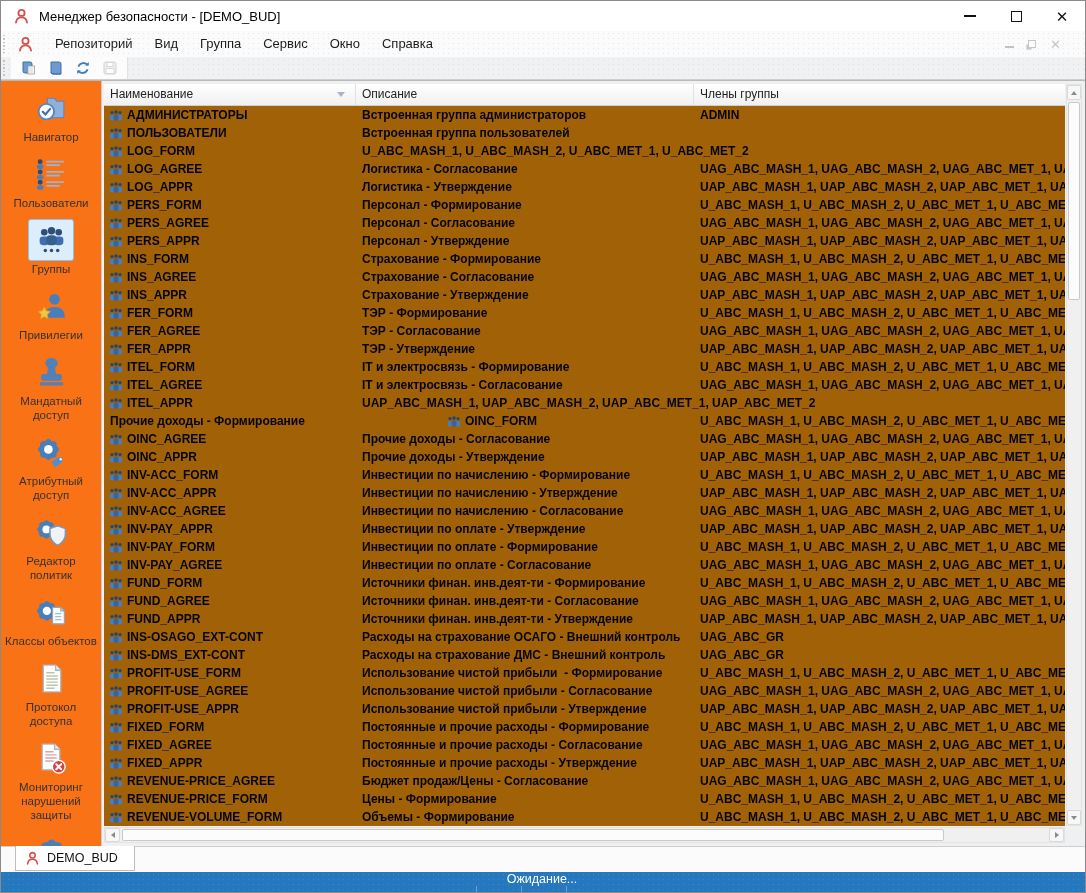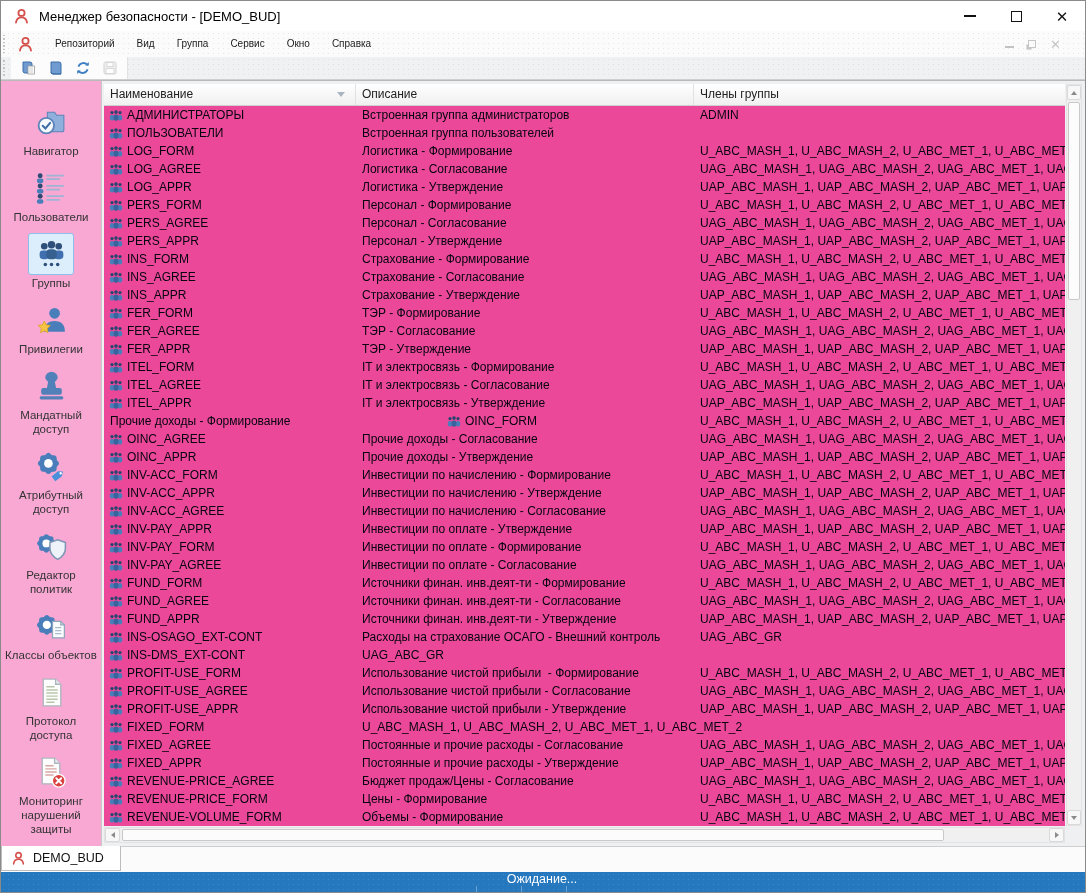--- a/index.html
+++ b/index.html
@@ -15,54 +15,54 @@
   .glyph-min{ width:12px; height:0; border-top:2px solid #111; display:inline-block; }
   .glyph-max{ width:11px; height:11px; border:1.6px solid #111; display:inline-block; }
   .glyph-close{ font-size:15px; line-height:1; }
 
   
   .menubar{ height:26px; display:flex; align-items:center; background:#fbfbfb;
     background-image:radial-gradient(#e7e7e7 0.8px, transparent 0.9px); background-size:5px 5px; }
   .grip{ width:5px; height:70%; margin:0 3px 0 2px;
     background:repeating-linear-gradient(#c4c4c4 0 1.5px, transparent 1.5px 3.5px); background-size:2px 100%; background-repeat:repeat-y; }
   .menubar .logo{ margin:0 10px 0 6px; }
-  .menu-item{ padding:0 11px; font-size:10px; color:#1c1c1c; line-height:26px; }
+  .menu-item{ padding:0 11px; font-size:13px; color:#1c1c1c; line-height:26px; }
   .mdi-controls{ margin-left:auto; display:flex; gap:14px; padding-right:24px; color:#bdbdbd; align-items:center; }
   .mdi-btn{ font-size:11px; line-height:1; }
   .glyph-min2{ width:9px; height:0; border-top:2px solid #c2c2c2; display:inline-block; }
   .glyph-max2{ width:8px; height:8px; border:1.4px solid #c6c6c6; display:inline-block; box-shadow:-3px 3px 0 -1.4px #c6c6c6; }
 
   
   .toolbar{ height:23px; background:#f0f1f2; display:flex; align-items:center; border-bottom:1px solid #cfcfcf;
     background-image:radial-gradient(#e0e0e0 0.8px, transparent 0.9px); background-size:5px 5px; }
   .tb-island{ background:#fcfcfc; border-right:1px solid #e2e2e2; display:flex; align-items:center; height:100%; padding:0 4px; }
   .tb-btn{ width:27px; height:20px; display:flex; align-items:center; justify-content:center; }
   .tb-btn .icn{ width:16px; height:16px; display:inline-flex; }
   .tb-btn.disabled{ opacity:.55; filter:grayscale(1); }
 
   
   .main{ display:flex; height:766px; border-top:1px solid #b9b9b9; }
-  .sidebar{ width:101px; background:#f9a8d4; border-right:1px solid #c9c9c9; padding-top:20px; overflow:hidden; }
+  .sidebar{ width:101px; background:#f97316; border-right:1px solid #c9c9c9; padding-top:6px; overflow:hidden; }
   .side-item{ display:flex; flex-direction:column; align-items:center; margin-bottom:9px; cursor:default; }
   .side-icn{ width:46px; height:42px; display:flex; align-items:center; justify-content:center; border:1px solid transparent; border-radius:3px; }
   .side-icn svg{ width:33px; height:33px; }
   .side-item.selected .side-icn{ background:#dcedfb; border-color:#8cc0ea; }
   .side-lbl{ margin-top:1px; font-size:11.5px; color:#333; text-align:center; line-height:14px; max-width:92px; }
 
   .content{ position:relative; flex:1; background:#eef0f1; }
   .grid-header{ position:absolute; left:2px; top:3px; right:20px; height:22px; display:flex;
     background:linear-gradient(#ffffff,#f0f0f0); border-bottom:1px solid #cfcfcf; }
   .hcell{ font-size:12px; color:#222; line-height:21px; padding-left:6px; position:relative; }
   .hc-name{ width:252px; border-right:1px solid #e2e2e2; }
   .hc-desc{ width:338px; border-right:1px solid #e2e2e2; }
   .hc-members{ flex:1; }
   .sort{ position:absolute; right:10px; top:8px; width:0; height:0;
     border-left:4px solid transparent; border-right:4px solid transparent; border-top:5px solid #a9b4c0; }
 
-  .grid-body{ position:absolute; left:2px; top:25px; right:20px; bottom:20px; background:#ec4899; overflow:hidden; }
+  .grid-body{ position:absolute; left:2px; top:25px; right:20px; bottom:20px; background:#a16207; overflow:hidden;font-weight:bold; }
   .row{ display:flex; height:18px; line-height:18px; white-space:pre; }
   .cell{ font-size:12px; color:#05050f; overflow:hidden; }
   .c-name{ width:252px; padding-left:5px; display:flex; align-items:center; }
   .c-name .grp{ width:14px; height:11px; display:inline-flex; margin-right:4px; flex:none; }
   .c-desc{ width:338px; padding-left:6px; }
   .c-members{ flex:1; padding-left:6px; }
 
   
   .vscroll{ position:absolute; top:3px; right:3px; bottom:20px; width:16px; background:#f0f0f0; border:1px solid #e3e3e3; }
   .hscroll{ position:absolute; left:2px; right:20px; bottom:3px; height:16px; background:#f0f0f0; border:1px solid #e3e3e3; }
@@ -72,21 +72,21 @@
   .arr-up{ border-left:3.5px solid transparent; border-right:3.5px solid transparent; border-bottom:4.5px solid #8a8a8a; }
   .arr-down{ border-left:3.5px solid transparent; border-right:3.5px solid transparent; border-top:4.5px solid #8a8a8a; }
   .arr-left{ border-top:3.5px solid transparent; border-bottom:3.5px solid transparent; border-right:4.5px solid #8a8a8a; }
   .arr-right{ border-top:3.5px solid transparent; border-bottom:3.5px solid transparent; border-left:4.5px solid #8a8a8a; }
   .vthumb{ position:absolute; left:1px; top:17px; width:12px; height:198px; background:#fcfcfc; border:1px solid #c9c9c9; border-radius:2px; }
   .hthumb{ position:absolute; top:1px; left:17px; width:822px; height:12px; background:#fcfcfc; border:1px solid #c9c9c9; border-radius:2px; }
   .corner{ position:absolute; right:3px; bottom:3px; width:16px; height:16px; background:#eef0f1; }
 
   
   .tabbar{ height:26px; background:#fbfbfb; border-top:1px solid #cfcfcf; position:relative; }
-  .tab{ position:absolute; left:0; top:-1px; height:25px; display:flex; align-items:center; gap:7px;
+  .tab{ position:absolute; left:14px; top:-1px; height:25px; display:flex; align-items:center; gap:7px;
     background:#fff; border:1px solid #bdbdbd; border-top:none; padding:0 16px 0 9px; }
   .tab .logo{ width:15px; height:15px; margin:0; }
   .tab-label{ font-size:12.5px; color:#111; }
 
   
   .statusbar{ height:22px; background:#2577be; display:flex; align-items:center; color:#fff;
     background-image:radial-gradient(rgba(255,255,255,.12) 0.8px, transparent 0.9px); background-size:5px 5px;flex-direction:column; }
   .status-text{ font-size:12.5px; padding:0 12px 0 10px; }
   .vsep{ width:1px; height:14px; background:#6ca3d2; }
   .spacer{ flex:1; }
@@ -362,21 +362,21 @@
                   <rect x="8.8" y="4.9" width="4.4" height="5.6" rx="2" fill="#4a7ebb"></rect>
                   <rect x="4.6" y="4.4" width="4.8" height="6.4" rx="2.2" fill="#38639c"></rect>
                 </svg></span><span>ПОЛЬЗОВАТЕЛИ</span></span><span class="cell c-desc">Встроенная группа пользователей</span><span class="cell c-members"></span></div>
           <div class="row"><span class="cell c-name"><span class="grp"><svg viewBox="0 0 14 11">
                   <circle cx="3" cy="2.6" r="1.6" fill="#23456e"></circle>
                   <circle cx="11" cy="2.6" r="1.6" fill="#23456e"></circle>
                   <circle cx="7" cy="2.1" r="1.8" fill="#23456e"></circle>
                   <rect x="0.8" y="4.9" width="4.4" height="5.6" rx="2" fill="#4a7ebb"></rect>
                   <rect x="8.8" y="4.9" width="4.4" height="5.6" rx="2" fill="#4a7ebb"></rect>
                   <rect x="4.6" y="4.4" width="4.8" height="6.4" rx="2.2" fill="#38639c"></rect>
-                </svg></span><span>LOG_FORM</span></span><span class="cell c-desc">Логистика - Формирование</span><span class="cell c-members">U_ABC_MASH_1, U_ABC_MASH_2, U_ABC_MET_1, U_ABC_MET_2</span></div>
+                </svg></span><span>LOG_FORM</span></span><span class="cell c-members">U_ABC_MASH_1, U_ABC_MASH_2, U_ABC_MET_1, U_ABC_MET_2</span></div>
           <div class="row"><span class="cell c-name"><span class="grp"><svg viewBox="0 0 14 11">
                   <circle cx="3" cy="2.6" r="1.6" fill="#23456e"></circle>
                   <circle cx="11" cy="2.6" r="1.6" fill="#23456e"></circle>
                   <circle cx="7" cy="2.1" r="1.8" fill="#23456e"></circle>
                   <rect x="0.8" y="4.9" width="4.4" height="5.6" rx="2" fill="#4a7ebb"></rect>
                   <rect x="8.8" y="4.9" width="4.4" height="5.6" rx="2" fill="#4a7ebb"></rect>
                   <rect x="4.6" y="4.4" width="4.8" height="6.4" rx="2.2" fill="#38639c"></rect>
                 </svg></span><span>LOG_AGREE</span></span><span class="cell c-desc">Логистика - Согласование</span><span class="cell c-members">UAG_ABC_MASH_1, UAG_ABC_MASH_2, UAG_ABC_MET_1, UAG_ABC_MET_2</span></div>
           <div class="row"><span class="cell c-name"><span class="grp"><svg viewBox="0 0 14 11">
                   <circle cx="3" cy="2.6" r="1.6" fill="#23456e"></circle>
@@ -474,21 +474,21 @@
                   <rect x="8.8" y="4.9" width="4.4" height="5.6" rx="2" fill="#4a7ebb"></rect>
                   <rect x="4.6" y="4.4" width="4.8" height="6.4" rx="2.2" fill="#38639c"></rect>
                 </svg></span><span>ITEL_AGREE</span></span><span class="cell c-desc">IT и электросвязь - Согласование</span><span class="cell c-members">UAG_ABC_MASH_1, UAG_ABC_MASH_2, UAG_ABC_MET_1, UAG_ABC_MET_2</span></div>
           <div class="row"><span class="cell c-name"><span class="grp"><svg viewBox="0 0 14 11">
                   <circle cx="3" cy="2.6" r="1.6" fill="#23456e"></circle>
                   <circle cx="11" cy="2.6" r="1.6" fill="#23456e"></circle>
                   <circle cx="7" cy="2.1" r="1.8" fill="#23456e"></circle>
                   <rect x="0.8" y="4.9" width="4.4" height="5.6" rx="2" fill="#4a7ebb"></rect>
                   <rect x="8.8" y="4.9" width="4.4" height="5.6" rx="2" fill="#4a7ebb"></rect>
                   <rect x="4.6" y="4.4" width="4.8" height="6.4" rx="2.2" fill="#38639c"></rect>
-                </svg></span><span>ITEL_APPR</span></span><span class="cell c-desc">IT и электросвязь - Утверждение</span><span class="cell c-members">UAP_ABC_MASH_1, UAP_ABC_MASH_2, UAP_ABC_MET_1, UAP_ABC_MET_2</span></div>
+                </svg></span><span>ITEL_APPR</span></span><span class="cell c-members">UAP_ABC_MASH_1, UAP_ABC_MASH_2, UAP_ABC_MET_1, UAP_ABC_MET_2</span></div>
           <div class="row"><span class="cell c-desc">Прочие доходы - Формирование</span><span class="cell c-name"><span class="grp"><svg viewBox="0 0 14 11">
                   <circle cx="3" cy="2.6" r="1.6" fill="#23456e"></circle>
                   <circle cx="11" cy="2.6" r="1.6" fill="#23456e"></circle>
                   <circle cx="7" cy="2.1" r="1.8" fill="#23456e"></circle>
                   <rect x="0.8" y="4.9" width="4.4" height="5.6" rx="2" fill="#4a7ebb"></rect>
                   <rect x="8.8" y="4.9" width="4.4" height="5.6" rx="2" fill="#4a7ebb"></rect>
                   <rect x="4.6" y="4.4" width="4.8" height="6.4" rx="2.2" fill="#38639c"></rect>
                 </svg></span><span>OINC_FORM</span></span><span class="cell c-members">U_ABC_MASH_1, U_ABC_MASH_2, U_ABC_MET_1, U_ABC_MET_2</span></div>
           <div class="row"><span class="cell c-name"><span class="grp"><svg viewBox="0 0 14 11">
                   <circle cx="3" cy="2.6" r="1.6" fill="#23456e"></circle>
@@ -586,21 +586,21 @@
                   <rect x="8.8" y="4.9" width="4.4" height="5.6" rx="2" fill="#4a7ebb"></rect>
                   <rect x="4.6" y="4.4" width="4.8" height="6.4" rx="2.2" fill="#38639c"></rect>
                 </svg></span><span>INS-OSAGO_EXT-CONT</span></span><span class="cell c-desc">Расходы на страхование ОСАГО - Внешний контроль</span><span class="cell c-members">UAG_ABC_GR</span></div>
           <div class="row"><span class="cell c-name"><span class="grp"><svg viewBox="0 0 14 11">
                   <circle cx="3" cy="2.6" r="1.6" fill="#23456e"></circle>
                   <circle cx="11" cy="2.6" r="1.6" fill="#23456e"></circle>
                   <circle cx="7" cy="2.1" r="1.8" fill="#23456e"></circle>
                   <rect x="0.8" y="4.9" width="4.4" height="5.6" rx="2" fill="#4a7ebb"></rect>
                   <rect x="8.8" y="4.9" width="4.4" height="5.6" rx="2" fill="#4a7ebb"></rect>
                   <rect x="4.6" y="4.4" width="4.8" height="6.4" rx="2.2" fill="#38639c"></rect>
-                </svg></span><span>INS-DMS_EXT-CONT</span></span><span class="cell c-members">UAG_ABC_GR</span></div>
+                </svg></span><span>INS-DMS_EXT-CONT</span></span><span class="cell c-desc">Расходы на страхование ДМС - Внешний контроль</span><span class="cell c-members">UAG_ABC_GR</span></div>
           <div class="row"><span class="cell c-name"><span class="grp"><svg viewBox="0 0 14 11">
                   <circle cx="3" cy="2.6" r="1.6" fill="#23456e"></circle>
                   <circle cx="11" cy="2.6" r="1.6" fill="#23456e"></circle>
                   <circle cx="7" cy="2.1" r="1.8" fill="#23456e"></circle>
                   <rect x="0.8" y="4.9" width="4.4" height="5.6" rx="2" fill="#4a7ebb"></rect>
                   <rect x="8.8" y="4.9" width="4.4" height="5.6" rx="2" fill="#4a7ebb"></rect>
                   <rect x="4.6" y="4.4" width="4.8" height="6.4" rx="2.2" fill="#38639c"></rect>
                 </svg></span><span>PROFIT-USE_FORM</span></span><span class="cell c-desc">Использование чистой прибыли  - Формирование</span><span class="cell c-members">U_ABC_MASH_1, U_ABC_MASH_2, U_ABC_MET_1, U_ABC_MET_2</span></div>
           <div class="row"><span class="cell c-name"><span class="grp"><svg viewBox="0 0 14 11">
                   <circle cx="3" cy="2.6" r="1.6" fill="#23456e"></circle>
@@ -618,21 +618,21 @@
                   <rect x="8.8" y="4.9" width="4.4" height="5.6" rx="2" fill="#4a7ebb"></rect>
                   <rect x="4.6" y="4.4" width="4.8" height="6.4" rx="2.2" fill="#38639c"></rect>
                 </svg></span><span>PROFIT-USE_APPR</span></span><span class="cell c-desc">Использование чистой прибыли - Утверждение</span><span class="cell c-members">UAP_ABC_MASH_1, UAP_ABC_MASH_2, UAP_ABC_MET_1, UAP_ABC_MET_2</span></div>
           <div class="row"><span class="cell c-name"><span class="grp"><svg viewBox="0 0 14 11">
                   <circle cx="3" cy="2.6" r="1.6" fill="#23456e"></circle>
                   <circle cx="11" cy="2.6" r="1.6" fill="#23456e"></circle>
                   <circle cx="7" cy="2.1" r="1.8" fill="#23456e"></circle>
                   <rect x="0.8" y="4.9" width="4.4" height="5.6" rx="2" fill="#4a7ebb"></rect>
                   <rect x="8.8" y="4.9" width="4.4" height="5.6" rx="2" fill="#4a7ebb"></rect>
                   <rect x="4.6" y="4.4" width="4.8" height="6.4" rx="2.2" fill="#38639c"></rect>
-                </svg></span><span>FIXED_FORM</span></span><span class="cell c-members">U_ABC_MASH_1, U_ABC_MASH_2, U_ABC_MET_1, U_ABC_MET_2</span></div>
+                </svg></span><span>FIXED_FORM</span></span><span class="cell c-desc">Постоянные и прочие расходы - Формирование</span><span class="cell c-members">U_ABC_MASH_1, U_ABC_MASH_2, U_ABC_MET_1, U_ABC_MET_2</span></div>
           <div class="row"><span class="cell c-name"><span class="grp"><svg viewBox="0 0 14 11">
                   <circle cx="3" cy="2.6" r="1.6" fill="#23456e"></circle>
                   <circle cx="11" cy="2.6" r="1.6" fill="#23456e"></circle>
                   <circle cx="7" cy="2.1" r="1.8" fill="#23456e"></circle>
                   <rect x="0.8" y="4.9" width="4.4" height="5.6" rx="2" fill="#4a7ebb"></rect>
                   <rect x="8.8" y="4.9" width="4.4" height="5.6" rx="2" fill="#4a7ebb"></rect>
                   <rect x="4.6" y="4.4" width="4.8" height="6.4" rx="2.2" fill="#38639c"></rect>
                 </svg></span><span>FIXED_AGREE</span></span><span class="cell c-desc">Постоянные и прочие расходы - Согласование</span><span class="cell c-members">UAG_ABC_MASH_1, UAG_ABC_MASH_2, UAG_ABC_MET_1, UAG_ABC_MET_2</span></div>
           <div class="row"><span class="cell c-name"><span class="grp"><svg viewBox="0 0 14 11">
                   <circle cx="3" cy="2.6" r="1.6" fill="#23456e"></circle>

